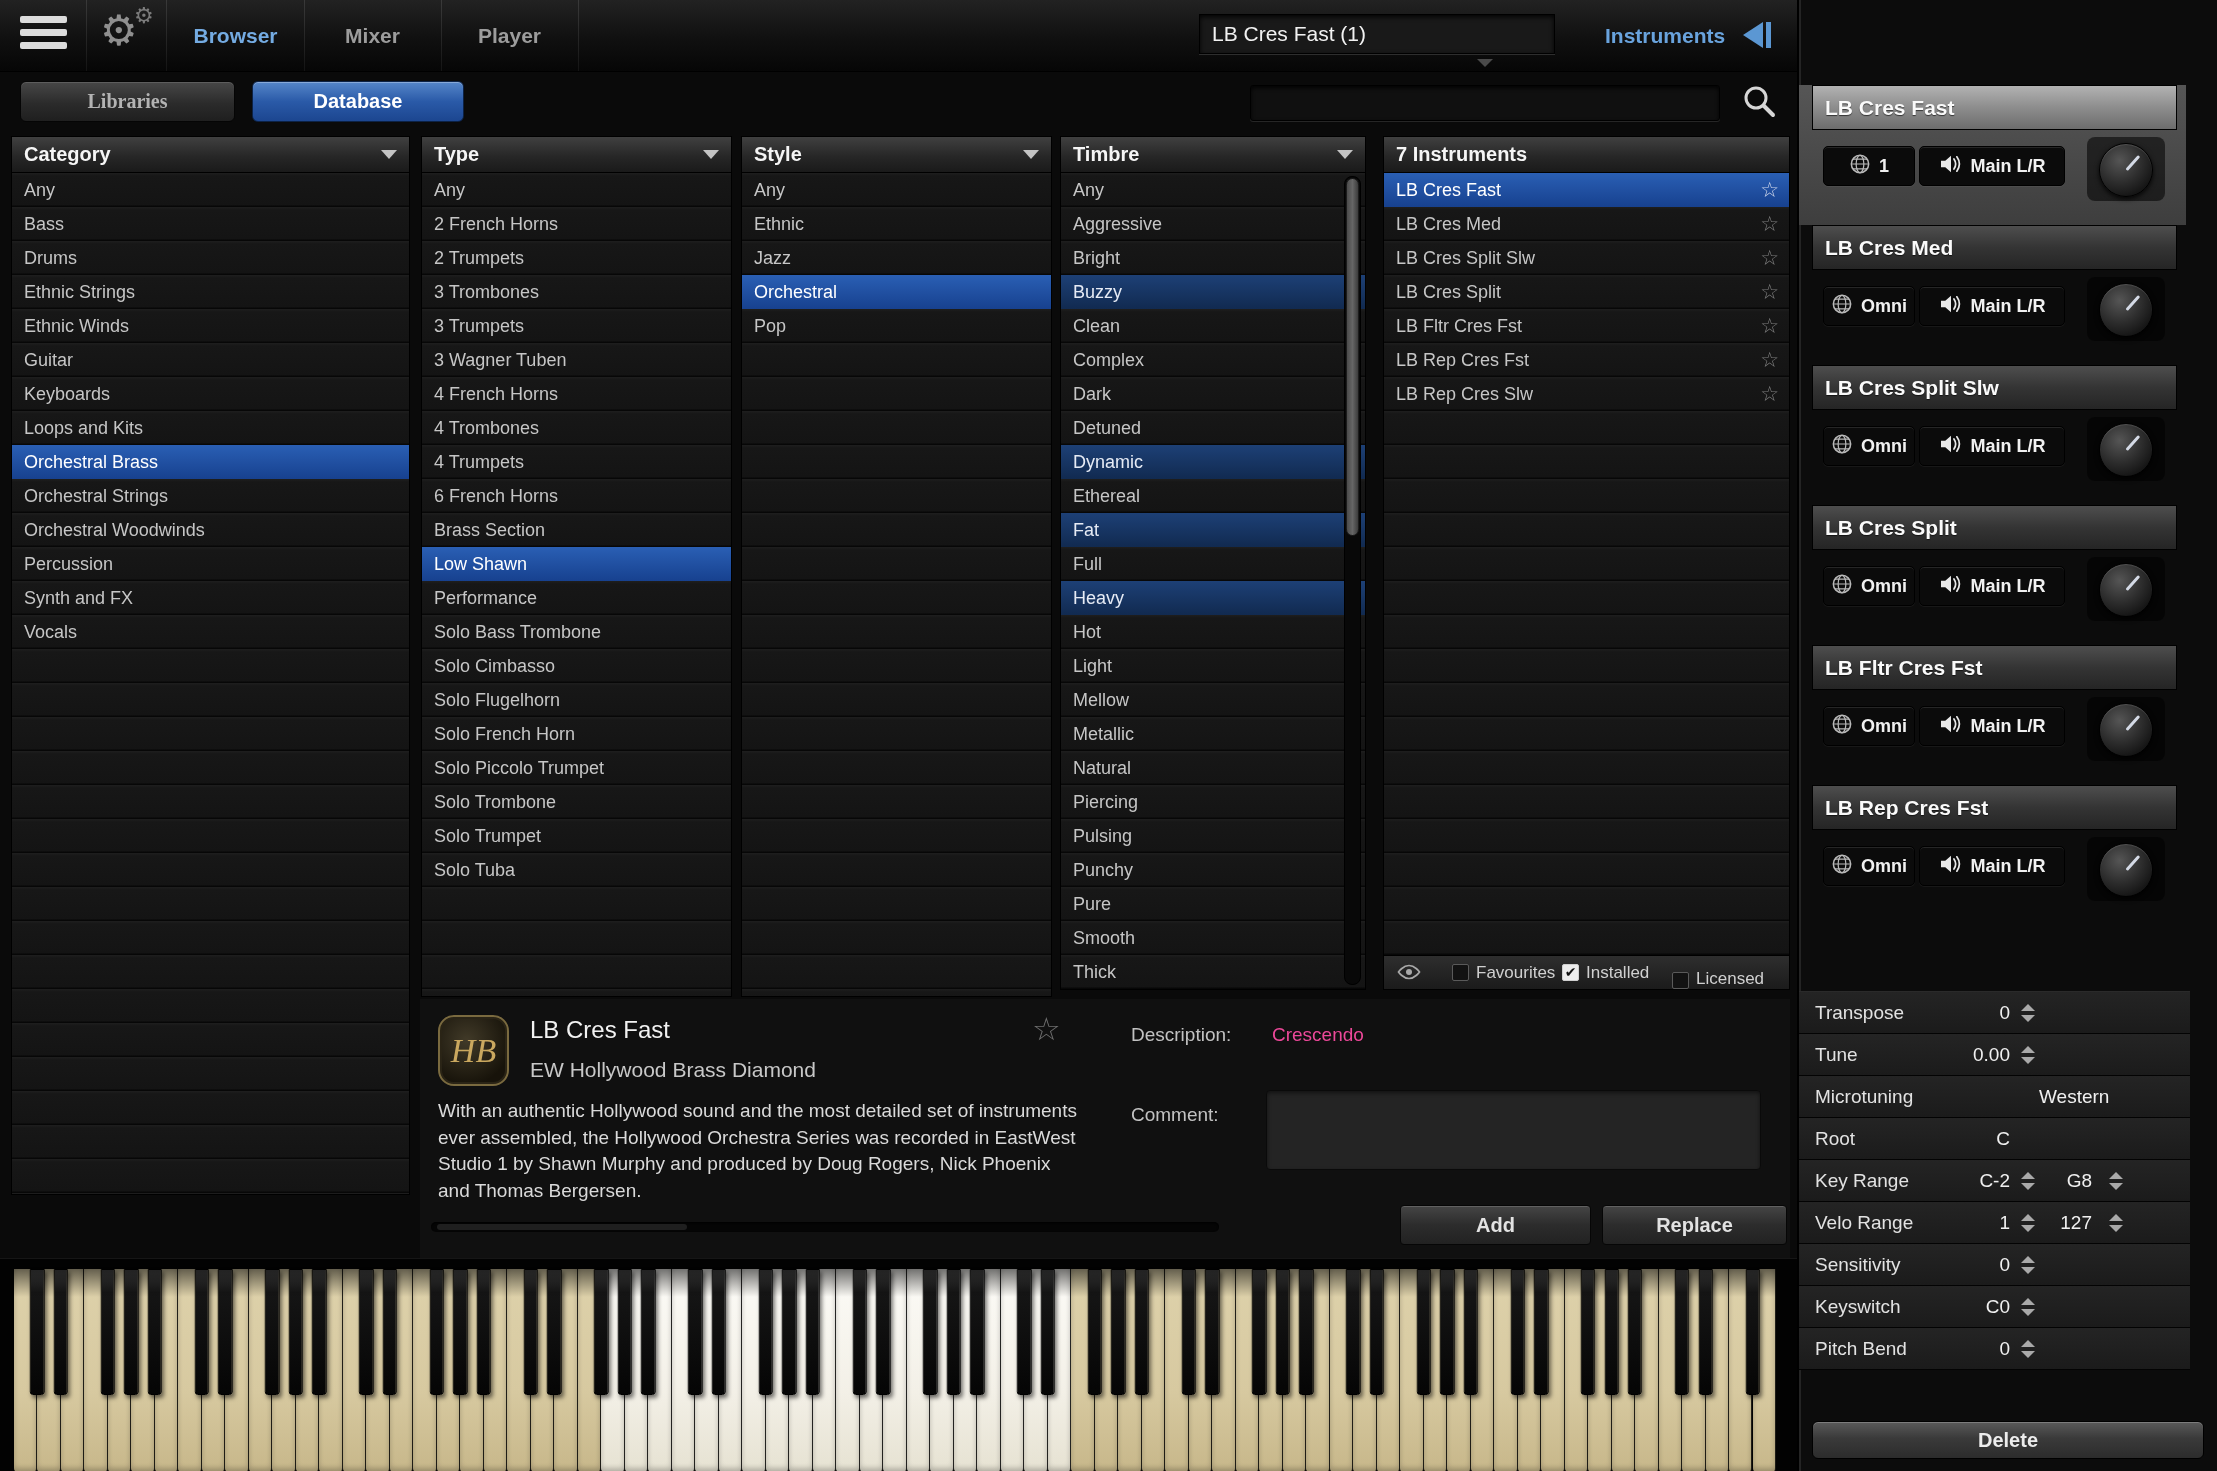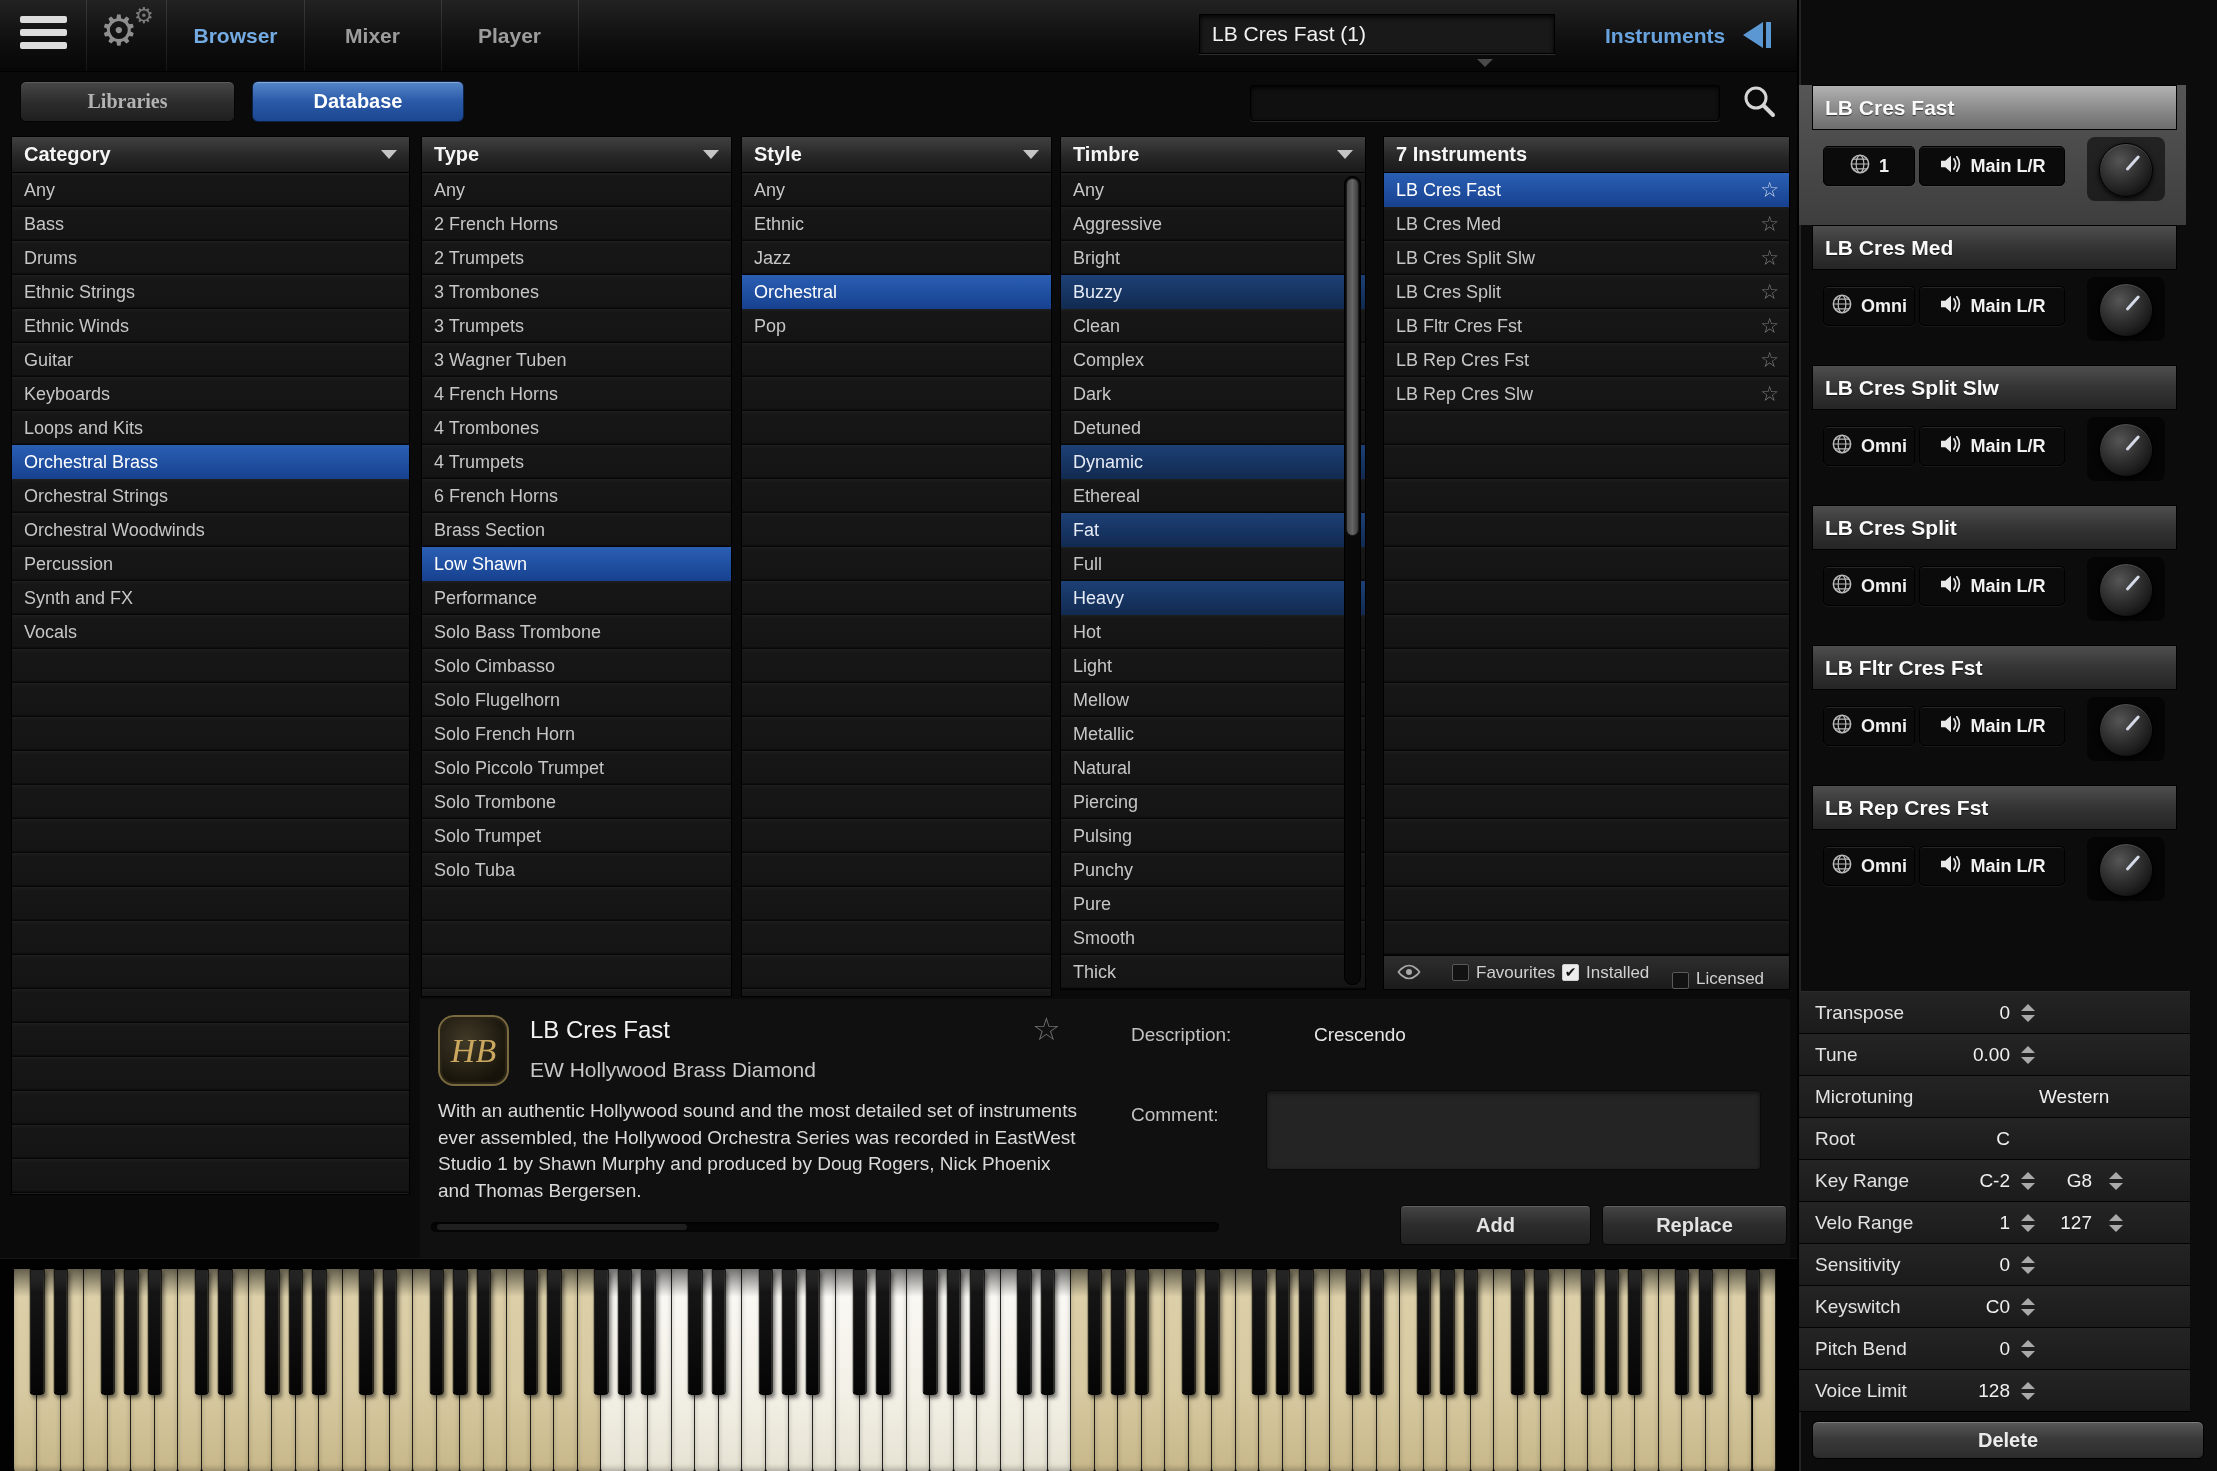--- a/index.html
+++ b/index.html
@@ -88,21 +88,21 @@
   .detail-region{position:absolute;left:420px;top:999px;width:1370px;height:259px;background:#101010;}
   .detail-logo{position:absolute;left:438px;top:1015px;width:71px;height:71px;border-radius:16px;
     background:radial-gradient(circle at 40% 35%,#413a28,#17130a 75%);border:2px solid #7a6a3f;
     box-shadow:inset 0 0 0 2px #2a2416;color:#caa85f;font-family:"Liberation Serif","DejaVu Serif",serif;
     font-style:italic;font-size:34px;display:flex;align-items:center;justify-content:center;box-sizing:border-box;}
   .detail-title{position:absolute;left:530px;top:1016px;font-size:24px;color:#f2f2f2;}
   .detail-star{position:absolute;left:1032px;top:1010px;font-size:32px;color:#6f6f6f;cursor:pointer;}
   .detail-library{position:absolute;left:530px;top:1058px;font-size:21px;color:#c8c8c8;}
   .detail-blurb{position:absolute;left:438px;top:1098px;width:648px;font-size:19px;line-height:1.4;color:#dadada;}
   .desc-label{position:absolute;left:1131px;top:1024px;font-size:19px;color:#c2c2c2;}
-  .desc-value{position:absolute;left:1272px;top:1024px;font-size:19px;color:#e5e5e5;margin-left:42px;}
+  .desc-value{position:absolute;left:1272px;top:1024px;font-size:19px;color:#ec4899;}
   .comment-label{position:absolute;left:1131px;top:1104px;font-size:19px;color:#c2c2c2;}
   .comment-box{position:absolute;left:1266px;top:1090px;width:495px;height:80px;background:#242424;
     border:1px solid #0a0a0a;border-radius:4px;box-shadow:inset 0 2px 4px rgba(0,0,0,.5);
     color:#e0e0e0;font-size:19px;padding:6px 10px;box-sizing:border-box;outline:none;font-family:inherit;resize:none;}
   .btn-add,.btn-replace{position:absolute;top:1205px;height:40px;border-radius:4px;cursor:pointer;
     background:linear-gradient(#454545,#2c2c2c 50%,#222);border:1px solid #060606;
     box-shadow:inset 0 1px 0 #616161;color:#e2e2e2;font-size:20px;font-weight:bold;font-family:inherit;}
   .btn-add{left:1400px;width:191px;}
   .btn-replace{left:1602px;width:185px;}
   .h-groove{position:absolute;left:431px;top:1222px;width:788px;height:10px;background:#050505;
@@ -551,28 +551,20 @@
           <span class="plabel">Keyswitch</span>
           <span class="v1">C0</span>
           <span class="stepper st1">
             <i class="up"></i>
             <i class="dn"></i>
           </span>
         </div>
         <div class="prow">
           <span class="plabel">Pitch Bend</span>
           <span class="v1">0</span>
-          <span class="stepper st1">
-            <i class="up"></i>
-            <i class="dn"></i>
-          </span>
-        </div>
-        <div class="prow">
-          <span class="plabel">Voice Limit</span>
-          <span class="v1">128</span>
           <span class="stepper st1">
             <i class="up"></i>
             <i class="dn"></i>
           </span>
         </div>
       </div>
     <button class="btn-delete">Delete</button>
   </aside>
 
   <div class="kb-strip">

